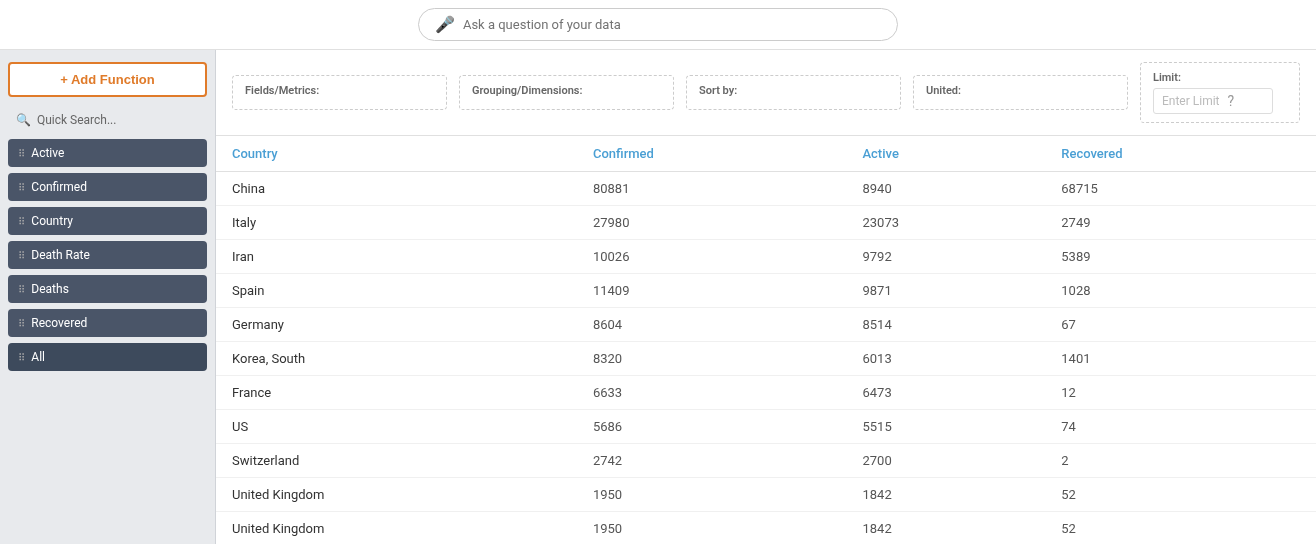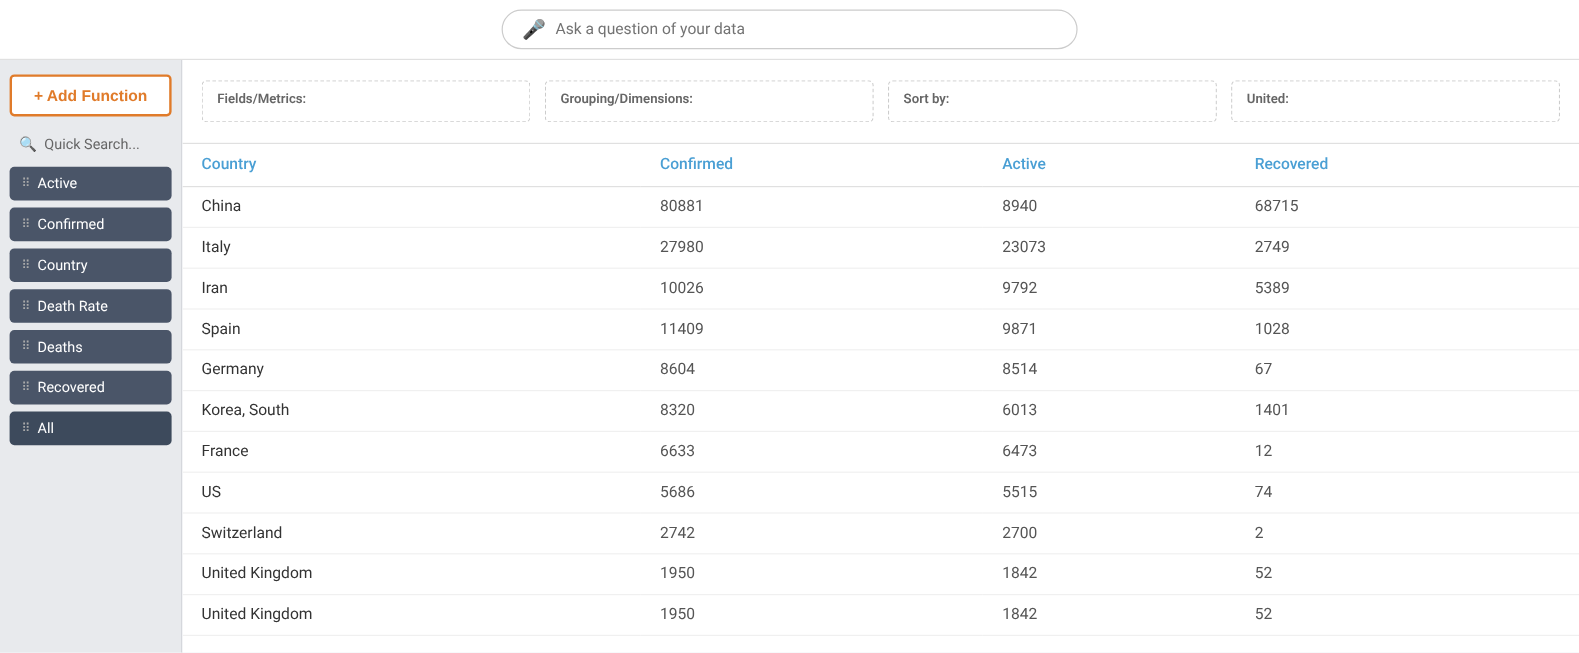--- a/index.html
+++ b/index.html
@@ -9,21 +9,21 @@
 
     
     .top-bar { background: #fff; border-bottom: 1px solid #e0e0e0; padding: 0 16px; height: 50px; display: flex; align-items: center; justify-content: center; }
     .search-bar { display: flex; align-items: center; gap: 8px; border: 1px solid #ccc; border-radius: 20px; padding: 6px 16px; width: 480px; background: #fff; }
     .search-bar-text { color: #737373; font-size: 13px; }
 
     
     .main-layout { display: flex; flex: 1; overflow: hidden; }
 
     
-    .sidebar { width: 152px; background: #e8eaed; padding: 12px 8px; display: flex; flex-direction: column; gap: 6px; border-right: 1px solid #d0d3d8; overflow-y: auto; }
+    .sidebar { width: 216px; background: #e8eaed; padding: 12px 8px; display: flex; flex-direction: column; gap: 6px; border-right: 1px solid #d0d3d8; overflow-y: auto; }
     .add-function-btn { border: 2px solid #e07b2a; color: #e07b2a; background: #fff; border-radius: 4px; padding: 8px 12px; font-size: 13px; font-weight: 600; cursor: pointer; text-align: center; margin-bottom: 4px; }
     .quick-search { display: flex; align-items: center; gap: 6px; padding: 6px 8px; color: #666; font-size: 12px; cursor: pointer; }
     .sidebar-item { background: #4a5568; color: #fff; border-radius: 4px; padding: 7px 10px; font-size: 12px; cursor: pointer; display: flex; align-items: center; gap: 6px; }
     .sidebar-item.active-item { background: #3d4a5c; }
     .drag-icon { color: #aaa; font-size: 10px; }
 
     
     .content-area { flex: 1; display: flex; flex-direction: column; overflow: hidden; background: #fff; }
 
     
@@ -106,20 +106,27 @@
           <div class="query-section-label">Fields/Metrics:</div>
         </div>
         <div class="query-section">
           <div class="query-section-label">Grouping/Dimensions:</div>
         </div>
         <div class="query-section">
           <div class="query-section-label">Sort by:</div>
         </div>
         <div class="query-section">
           <div class="query-section-label">United:</div>
+        </div>
+        <div class="query-section-limit">
+          <div class="query-section-label">Limit:</div>
+          <div class="limit-input">
+            <span style="color:#bbb; font-size:12px;">Enter Limit</span>
+            <span class="help-icon">?</span>
+          </div>
         </div>
       </div>
 
       <div class="table-container">
         <table>
           <thead>
             <tr>
               <th class="col-country">Country</th>
               <th class="col-confirmed">Confirmed</th>
               <th class="col-active">Active</th>

